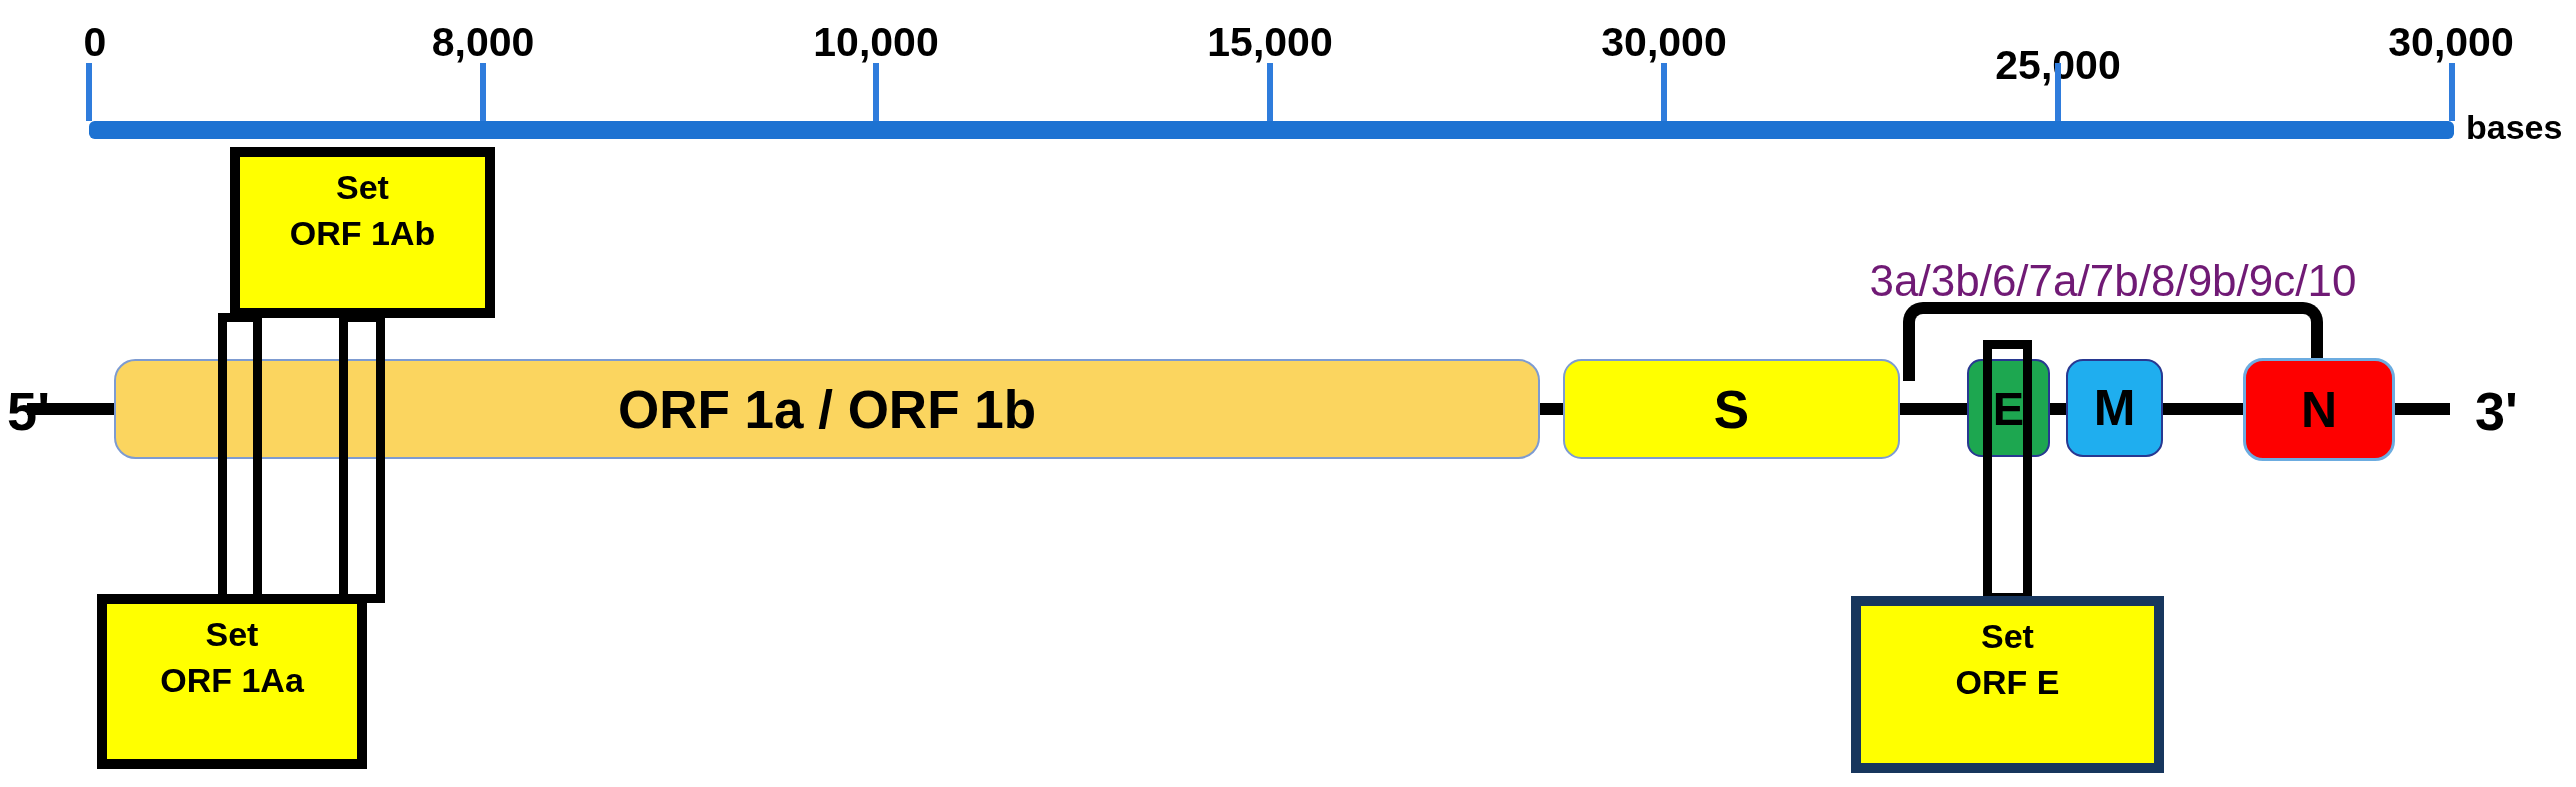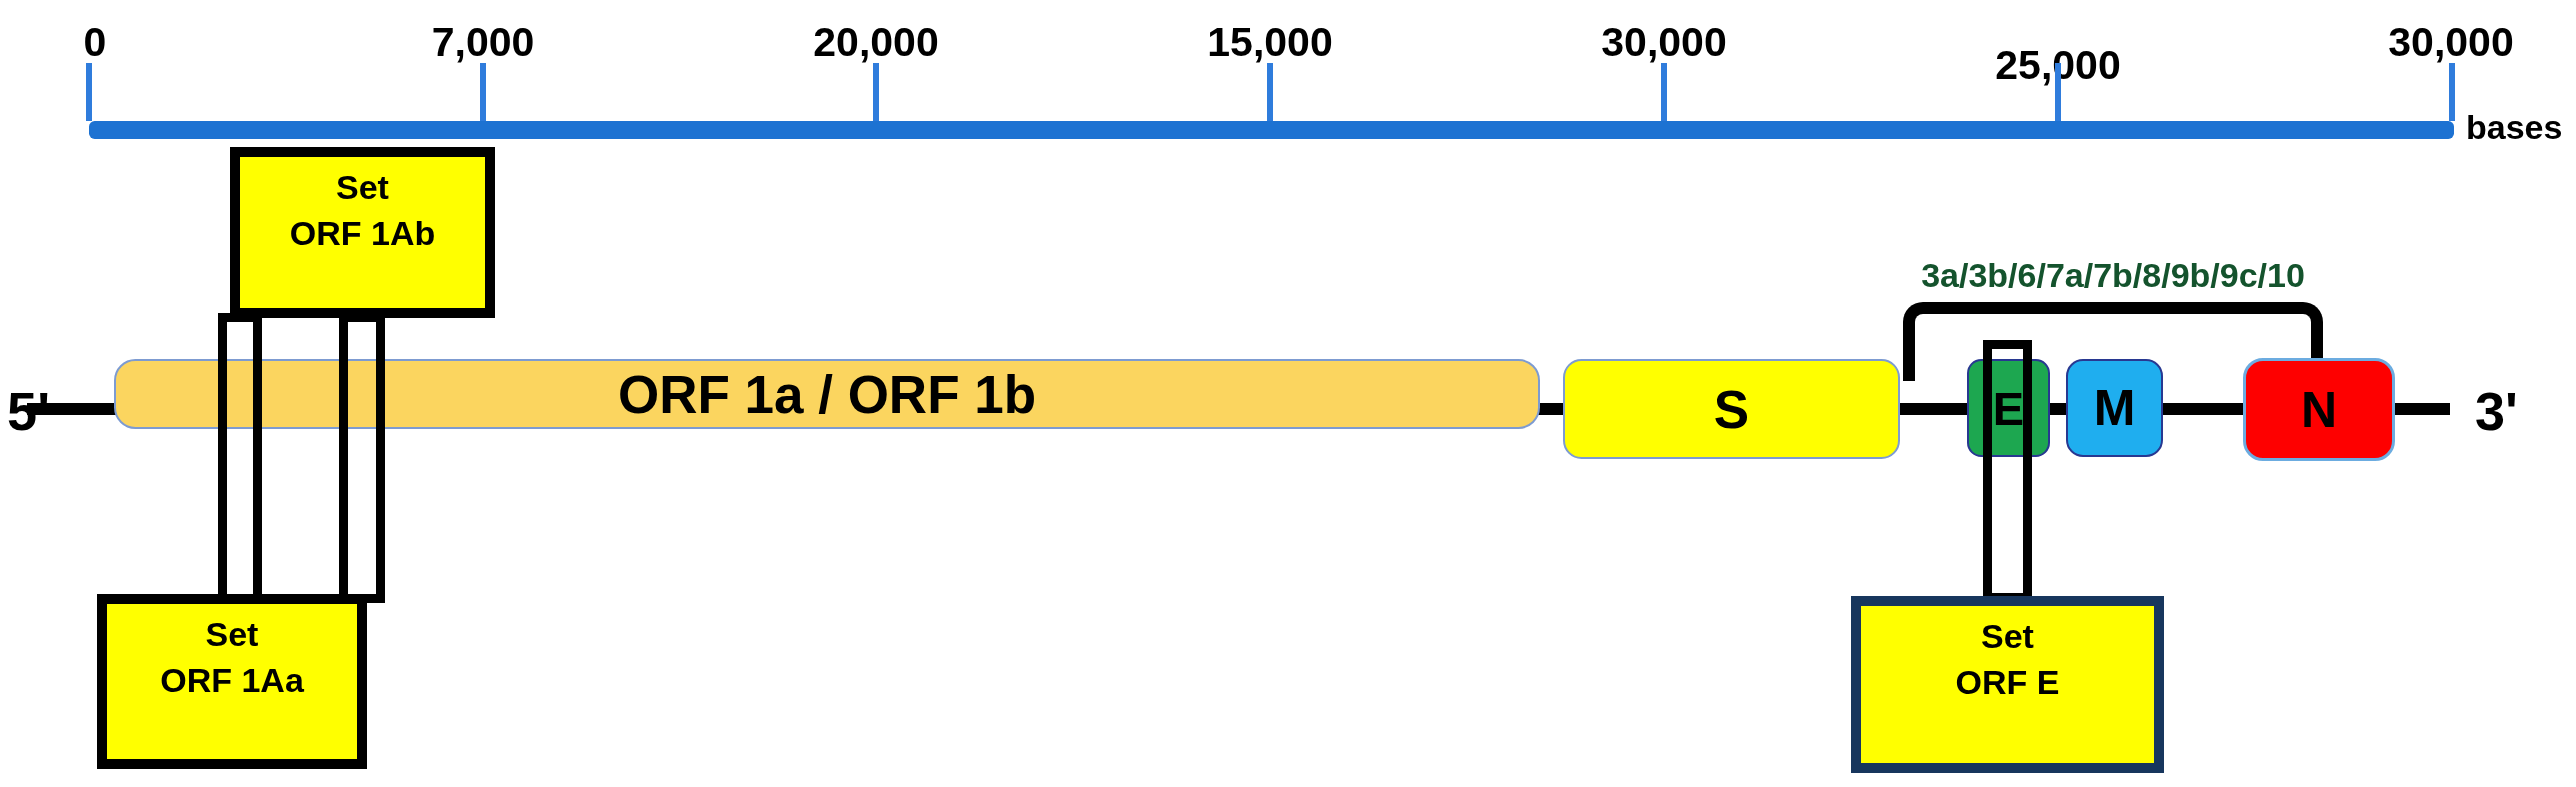--- a/index.html
+++ b/index.html
@@ -41,34 +41,34 @@
   .primer-box.navy{border-color:#17365D;}
   
   .bracket-main{
     box-sizing:border-box;
     border-top:12px solid #000;border-left:12px solid #000;border-right:12px solid #000;
     border-radius:20px 20px 0 0;background:transparent;
   }
   .bracket-leg{background:#000;}
   .prime-label{font-size:54px;font-weight:bold;color:#000;}
   .acc-title{font-size:33px;font-weight:bold;color:#000;transform:translateX(-50%);}
-  .acc-list{font-size:34px;font-weight:bold;color:#14532d;transform:translateX(-50%);}
+  .acc-list{font-size:44px;font-weight:normal;color:#701a75;transform:translateX(-50%);}
   .bases-label{font-size:34px;font-weight:bold;color:#000;}
   .genome-line{background:#000;}
 </style>
 </head>
 <body>
 
 <div id="canvas">
 
   <div class="abs" style="left:0;top:0;width:2576px;height:157px;">
 
     <span class="abs tick-label" style="left:95px;top:18.5px;">0</span>
-    <span class="abs tick-label" style="left:483px;top:18.5px;">7,000</span>
-    <span class="abs tick-label" style="left:876px;top:18.5px;">20,000</span>
+    <span class="abs tick-label" style="left:483px;top:18.5px;">8,000</span>
+    <span class="abs tick-label" style="left:876px;top:18.5px;">10,000</span>
     <span class="abs tick-label" style="left:1270px;top:18.5px;">15,000</span>
     <span class="abs tick-label" style="left:1664px;top:18.5px;">30,000</span>
     <span class="abs tick-label" style="left:2058px;top:18.5px;margin-top:23px;">25,000</span>
     <span class="abs tick-label" style="left:2451px;top:18.5px;">30,000</span>
 
     <div class="abs tick" style="left:86px;top:63px;height:58px;"></div>
     <div class="abs tick" style="left:480px;top:63px;height:58px;"></div>
     <div class="abs tick" style="left:873px;top:63px;height:58px;"></div>
     <div class="abs tick" style="left:1267px;top:63px;height:58px;"></div>
     <div class="abs tick" style="left:1661px;top:63px;height:58px;"></div>
@@ -82,21 +82,21 @@
 
   <div class="abs genome-line" style="left:27px;top:403px;width:2423px;height:12px;"></div>
 
   <span class="abs prime-label" style="left:7.1px;top:380px;">5'</span>
   <span class="abs prime-label" style="left:2475px;top:380px;">3'</span>
 
   <div class="abs bracket-main" style="left:1903px;top:302px;width:420px;height:51px;"></div>
   <div class="abs bracket-leg" style="left:1903px;top:350px;width:12px;height:31px;"></div>
   <div class="abs bracket-leg" style="left:2311px;top:350px;width:12px;height:13px;"></div>
 
-  <div class="abs seg seg-orf1" style="left:114px;top:359px;width:1426px;height:70px;">
+  <div class="abs seg seg-orf1" style="left:114px;top:359px;width:1426px;height:100px;">
     <span>ORF 1a / ORF 1b</span>
   </div>
   <div class="abs seg seg-s" style="left:1563px;top:359px;width:337px;height:100px;">
     <span>S</span>
   </div>
   <div class="abs seg seg-e" style="left:1967px;top:359px;width:83px;height:98px;">
     <span>E</span>
   </div>
   <div class="abs seg seg-m" style="left:2066px;top:359px;width:97px;height:98px;">
     <span>M</span>

